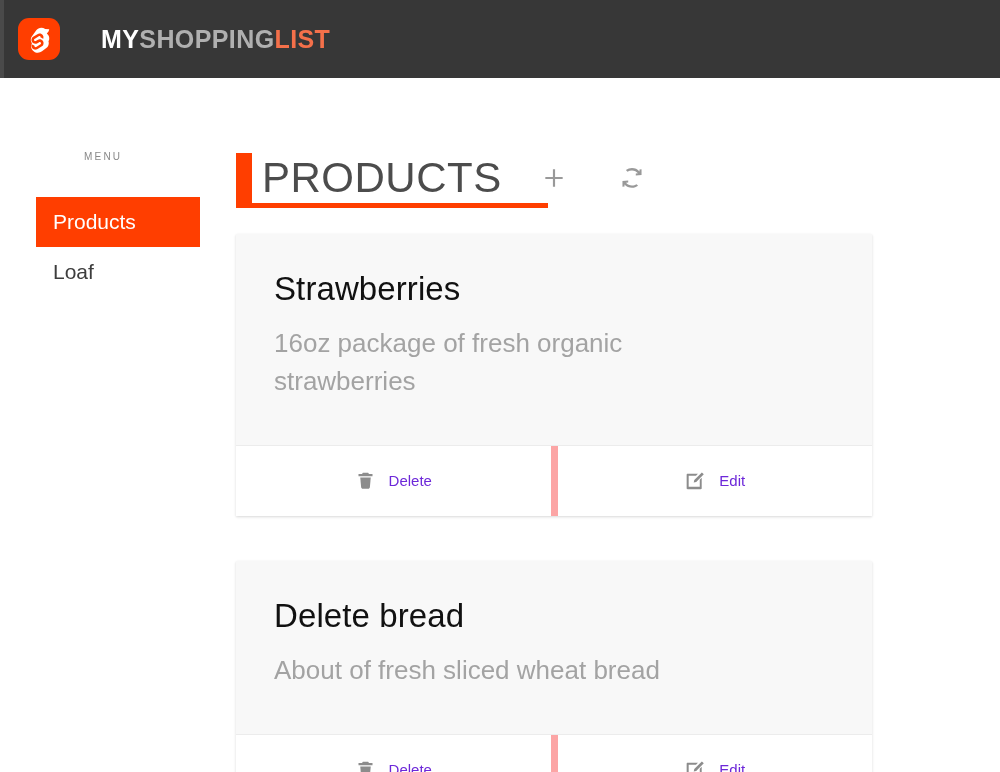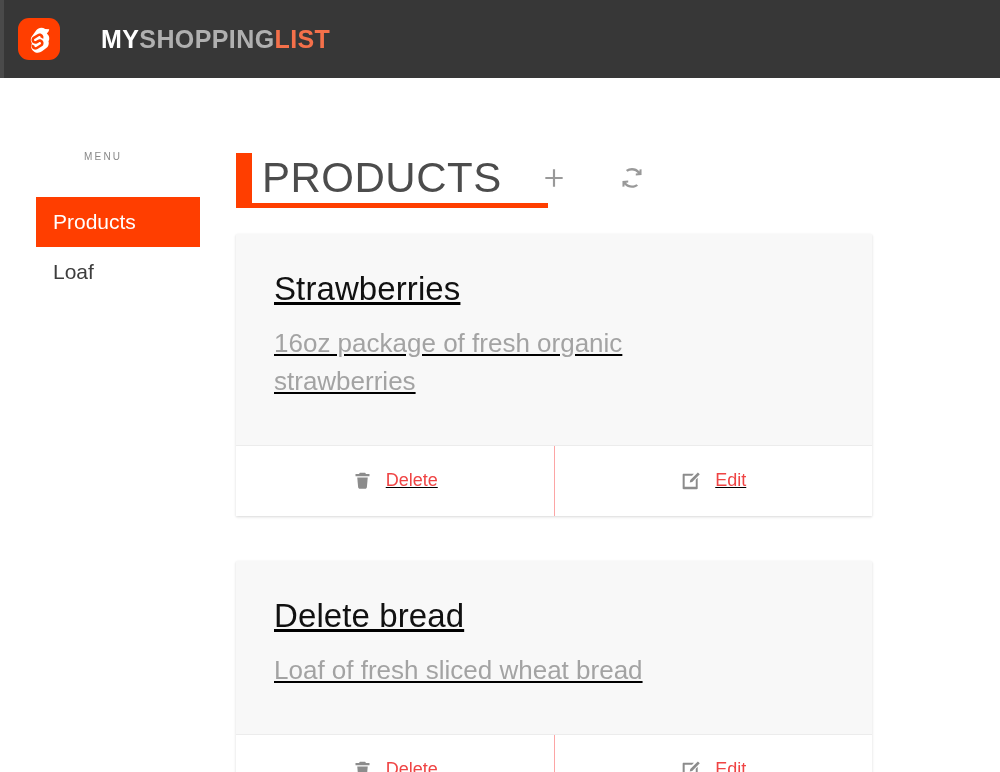--- a/index.html
+++ b/index.html
@@ -180,21 +180,20 @@
     position: absolute;
     left: 0;
     top: 156px;
     width: 636px;
   }
   .product-card {
     width: 636px;
     margin-bottom: 45px;
     background: #f8f8f8;
     box-shadow: 0 1px 3px rgba(0,0,0,0.10), 0 1px 2px rgba(0,0,0,0.06);
-    text-decoration: underline;
   }
   .card-body {
     padding: 37px 38px 44px 38px;
   }
   .card-title {
     font-size: 33px;
     font-weight: normal;
     color: #111111;
     line-height: 1.1;
     margin: 0;
@@ -212,25 +211,25 @@
     background: #ffffff;
     border-top: 1px solid #ececec;
     height: 70px;
   }
   .card-action {
     flex: 1 1 50%;
     display: flex;
     align-items: center;
     justify-content: center;
     gap: 13px;
-    font-size: 18px;
-    color: #ef4444;
+    font-size: 15px;
+    color: #6d28d9;
     cursor: pointer;
   }
-  .card-action + .card-action { border-left: 1px solid #fca5a5; }
+  .card-action + .card-action { border-left: 7px solid #fca5a5; }
   .card-action svg { display: block; color: #8c8c8c; }
 </style>
 </head>
 <body>
 
 <div id="app-window">
 
   <div id="window-left-edge"></div>
 
   <div id="topbar">
@@ -310,21 +309,21 @@
                 </svg>
               </span>
               <span>Edit</span>
             </div>
           </div>
         </div>
 
         <div class="product-card">
           <div class="card-body">
             <h2 class="card-title">Delete bread</h2>
-            <p class="card-desc">Loaf of fresh sliced wheat bread</p>
+            <p class="card-desc">About of fresh sliced wheat bread</p>
           </div>
           <div class="card-actions">
             <div class="card-action">
               <span>
                 <svg width="21" height="21" viewBox="0 0 24 24" aria-hidden="true">
                   <path d="M9 3h6l1 1.5h4V7H4V4.5h4L9 3z" fill="currentColor"></path>
                   <path d="M6 8.5h12l-1 11.2c-.1 1-.9 1.8-1.9 1.8H8.9c-1 0-1.8-.8-1.9-1.8L6 8.5z" fill="currentColor"></path>
                 </svg>
               </span>
               <span>Delete</span>

